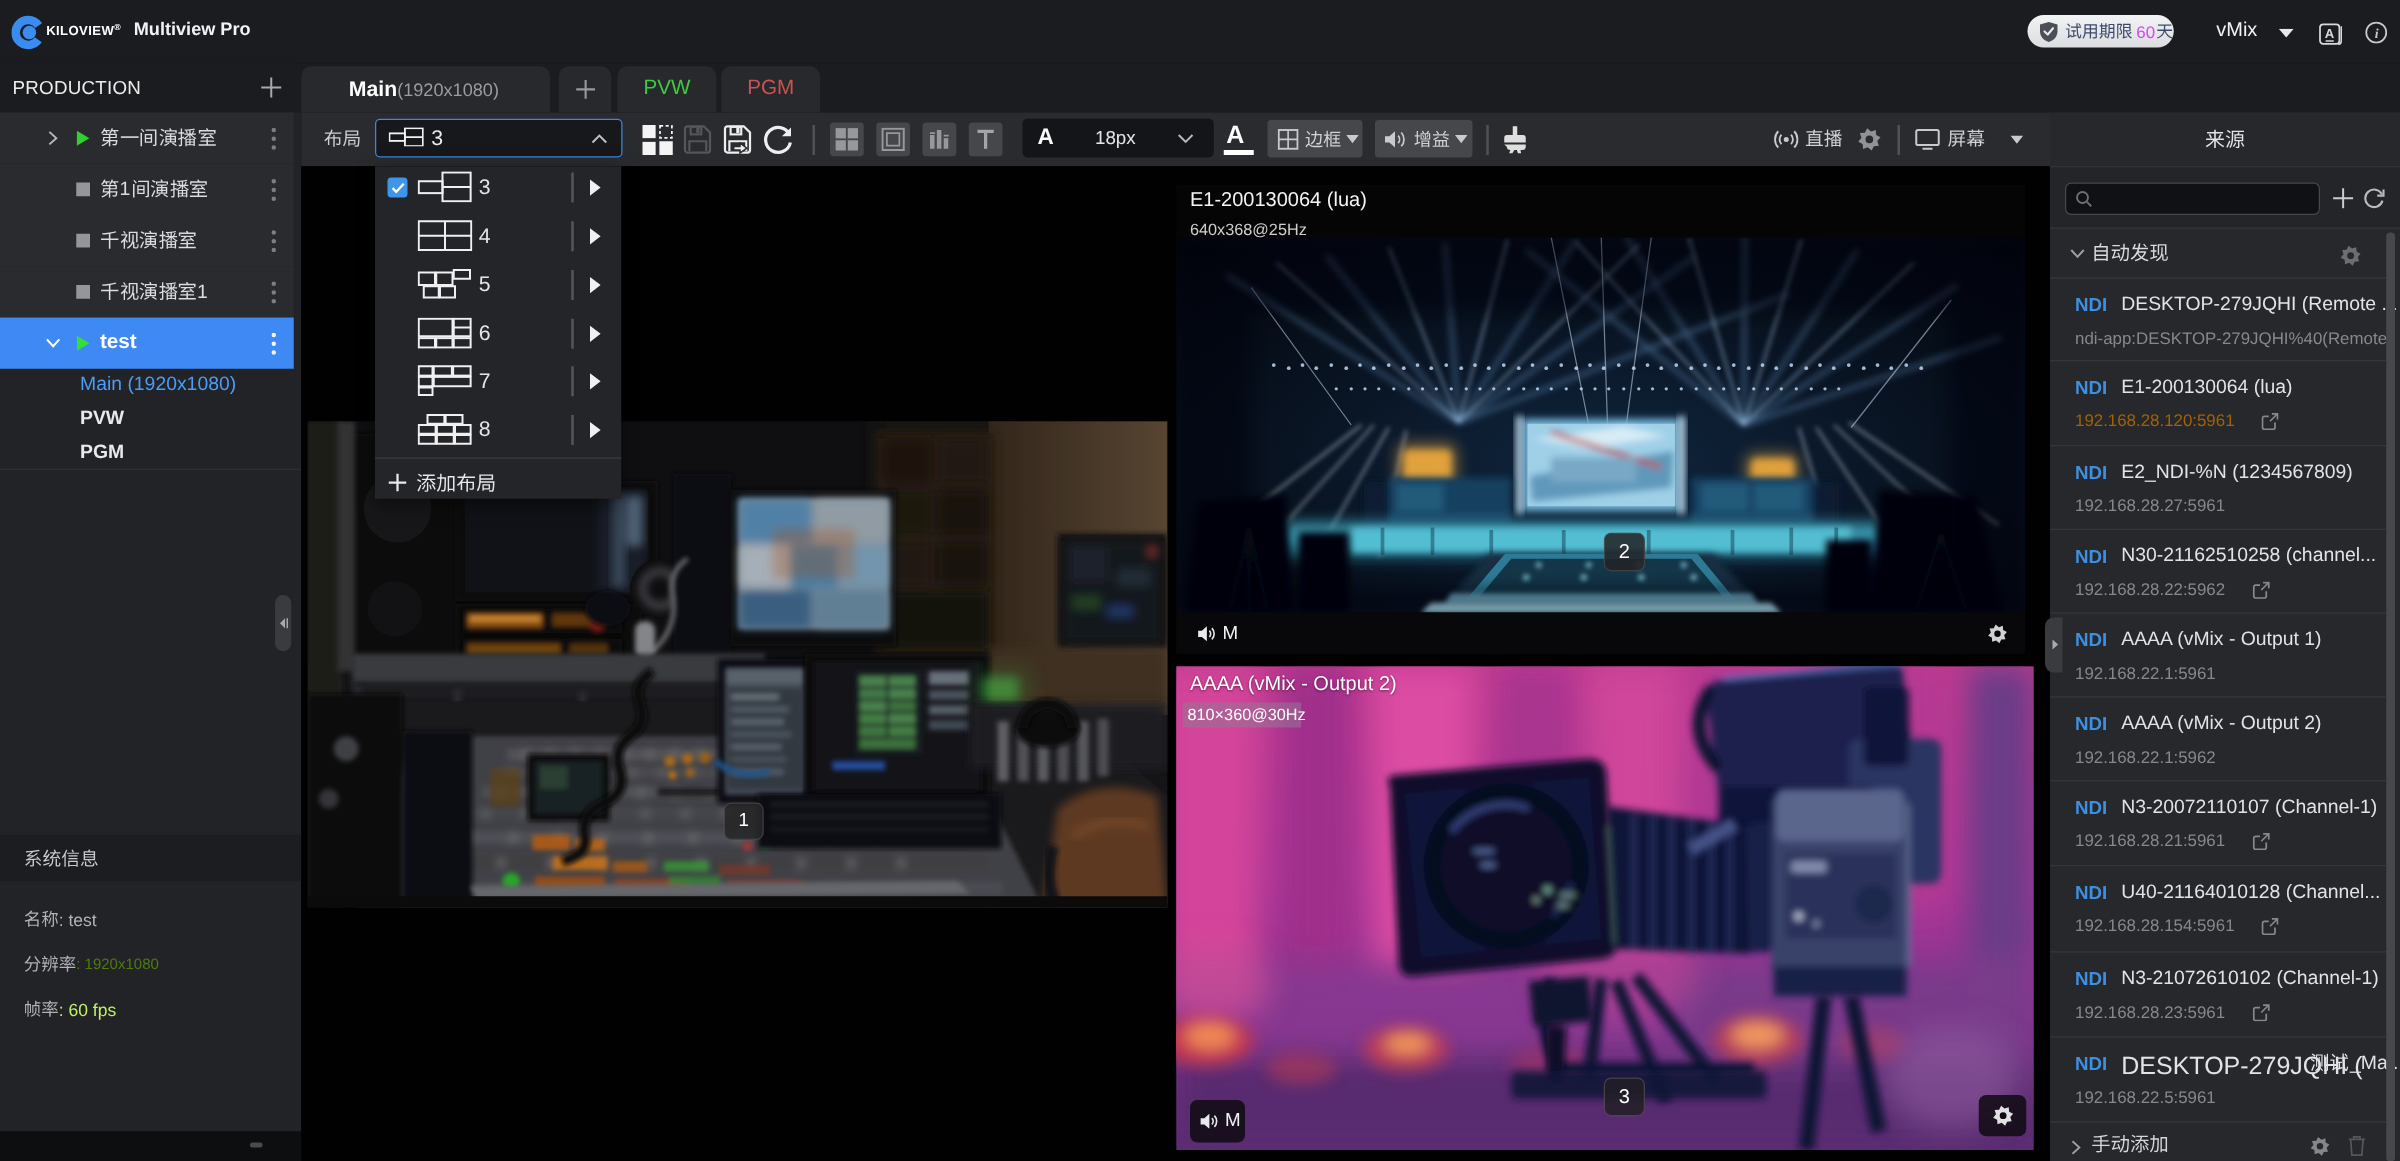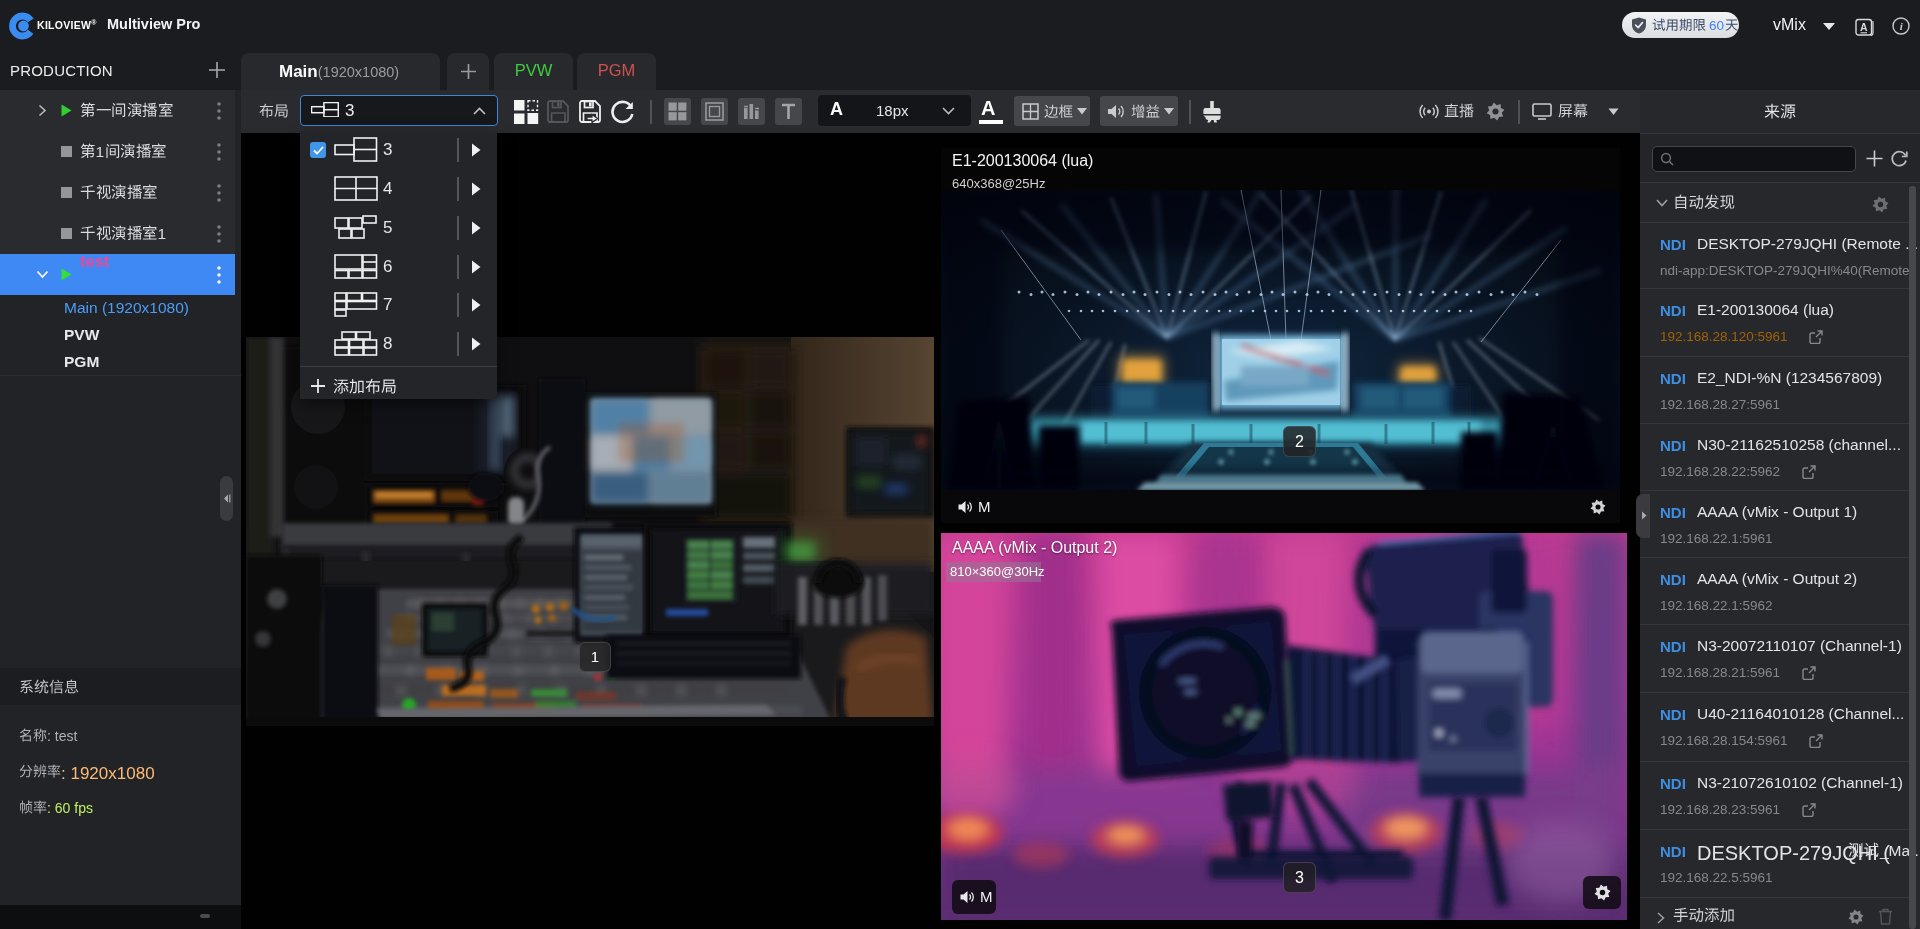--- a/index.html
+++ b/index.html
@@ -20,21 +20,21 @@
     <path d="M4.6 8.2 L7.2 10.6 L11.4 5.6" stroke="#e8e9eb" stroke-width="1.7" fill="none" stroke-linecap="round" stroke-linejoin="round"></path>
   </svg>
 <div style="position:absolute;left:1652px;top:17px;line-height:0">
     <svg width="54.0" height="16.9" style="overflow:visible" fill="#3a4a68">
       <path transform="translate(0.00,12.82) scale(0.01350,-0.01350)" d="M120 775C171 731 235 667 265 626L317 678C287 718 222 778 170 821ZM777 796C819 752 865 691 885 651L940 688C918 727 871 785 829 828ZM50 526V454H189V94C189 51 159 22 141 11C154 -4 172 -36 179 -54C194 -36 221 -18 392 97C385 112 376 141 371 161L260 89V526ZM671 835 677 632H346V560H680C698 183 745 -74 869 -77C907 -77 947 -35 967 134C953 140 921 160 907 175C901 77 889 21 871 21C809 24 770 251 754 560H959V632H751C749 697 747 765 747 835ZM360 61 381 -10C465 15 574 47 679 78L669 145L552 112V344H646V414H378V344H483V93Z"></path>
       <path transform="translate(13.50,12.82) scale(0.01350,-0.01350)" d="M153 770V407C153 266 143 89 32 -36C49 -45 79 -70 90 -85C167 0 201 115 216 227H467V-71H543V227H813V22C813 4 806 -2 786 -3C767 -4 699 -5 629 -2C639 -22 651 -55 655 -74C749 -75 807 -74 841 -62C875 -50 887 -27 887 22V770ZM227 698H467V537H227ZM813 698V537H543V698ZM227 466H467V298H223C226 336 227 373 227 407ZM813 466V298H543V466Z"></path>
       <path transform="translate(27.00,12.82) scale(0.01350,-0.01350)" d="M178 143C148 76 95 9 39 -36C57 -47 87 -68 101 -80C155 -30 213 47 249 123ZM321 112C360 65 406 -1 424 -42L486 -6C465 35 419 97 379 143ZM855 722V561H650V722ZM580 790V427C580 283 572 92 488 -41C505 -49 536 -71 548 -84C608 11 634 139 644 260H855V17C855 1 849 -3 835 -4C820 -5 769 -5 716 -3C726 -23 737 -56 740 -76C813 -76 861 -75 889 -62C918 -50 927 -27 927 16V790ZM855 494V328H648C650 363 650 396 650 427V494ZM387 828V707H205V828H137V707H52V640H137V231H38V164H531V231H457V640H531V707H457V828ZM205 640H387V551H205ZM205 491H387V393H205ZM205 332H387V231H205Z"></path>
       <path transform="translate(40.50,12.82) scale(0.01350,-0.01350)" d="M92 799V-78H159V731H304C283 664 254 576 225 505C297 425 315 356 315 301C315 270 309 242 294 231C285 226 274 223 263 222C247 221 227 222 204 223C216 204 223 175 223 157C245 156 271 156 290 159C311 161 329 167 342 177C371 198 382 240 382 294C382 357 365 429 293 513C326 593 363 691 392 773L343 802L332 799ZM811 546V422H516V546ZM811 609H516V730H811ZM439 -80C458 -67 490 -56 696 0C694 16 692 47 693 68L516 25V356H612C662 157 757 3 914 -73C925 -52 948 -23 965 -8C885 25 820 81 771 152C826 185 892 229 943 271L894 324C854 287 791 240 738 206C713 251 693 302 678 356H883V796H442V53C442 11 421 -9 406 -18C417 -33 433 -63 439 -80Z"></path>
     </svg>
   </div>
-<div class="ab" style="left:1709px;top:18px;font-size:13.5px;color:#3b82f6">60</div>
+<div class="ab" style="left:1709px;top:18px;font-size:13.5px;color:#d946ef">60</div>
 <div style="position:absolute;left:1725px;top:17px;line-height:0">
     <svg width="13.5" height="16.9" style="overflow:visible" fill="#3a4a68">
       <path transform="translate(0.00,12.82) scale(0.01350,-0.01350)" d="M66 455V379H434C398 238 300 90 42 -15C58 -30 81 -60 91 -78C346 27 455 175 501 323C582 127 715 -11 915 -77C926 -56 949 -26 966 -10C763 49 625 189 555 379H937V455H528C532 494 533 532 533 568V687H894V763H102V687H454V568C454 532 453 494 448 455Z"></path>
     </svg>
   </div>
 <div class="ab" style="left:1773px;top:16px;font-size:16px;color:#f0f1f2">vMix</div>
 <svg class="ab" style="left:1823px;top:23px" width="12" height="8" viewBox="0 0 12 8">
     <path d="M0 0 L12 0 L6 7 Z" fill="#e8e8e8"></path>
   </svg>
 <svg class="ab" style="left:1855px;top:17px" width="19" height="19" viewBox="0 0 19 19">
@@ -193,21 +193,21 @@
     <circle cx="2" cy="9" r="1.8" fill="#7d7e82"></circle>
     <circle cx="2" cy="16" r="1.8" fill="#7d7e82"></circle>
   </svg>
 <div class="ab" style="left:0;top:254px;width:235px;height:41px;background:#3e89f4"></div>
 <svg class="ab" style="left:36px;top:270px" width="13" height="9" viewBox="0 0 13 9">
     <path d="M1.5 1.5 L6.5 7 L11.5 1.5" stroke="#fff" stroke-width="1.7" fill="none"></path>
   </svg>
 <svg class="ab" style="left:61px;top:268px" width="11" height="13" viewBox="0 0 11 13">
     <path d="M0.5 0.5 L10.5 6.5 L0.5 12.5 Z" fill="#35e035"></path>
   </svg>
-<div class="ab" style="left:80px;top:252px;font-size:16.5px;font-weight:bold;color:#ec4899">test</div>
+<div class="ab" style="left:80px;top:264px;font-size:16.5px;font-weight:bold;color:#ffffff">test</div>
 <svg class="ab" style="left:217px;top:266px" width="4" height="18" viewBox="0 0 4 18">
     <circle cx="2" cy="2" r="1.8" fill="#f2f3f5"></circle>
     <circle cx="2" cy="9" r="1.8" fill="#f2f3f5"></circle>
     <circle cx="2" cy="16" r="1.8" fill="#f2f3f5"></circle>
   </svg>
 <div class="ab" style="left:64px;top:299px;font-size:15.5px;color:#4b9cf8">Main (1920x1080)</div>
 <div class="ab" style="left:64px;top:326px;font-size:15.5px;font-weight:bold;color:#e8e9eb">PVW</div>
 <div class="ab" style="left:64px;top:353px;font-size:15.5px;font-weight:bold;color:#e8e9eb">PGM</div>
 <div class="ab" style="left:0;top:375px;width:241px;height:1px;background:#2e2f33"></div>
 <div class="ab" style="left:0;top:668px;width:241px;height:37px;background:#1b1d20"></div>
@@ -226,21 +226,21 @@
     </svg>
   </div>
 <div class="ab" style="left:47px;top:728px;font-size:14px;color:#b2b3b5">: test</div>
 <div style="position:absolute;left:19px;top:763px;line-height:0">
     <svg width="42.0" height="17.5" style="overflow:visible" fill="#b2b3b5">
       <path transform="translate(0.00,13.30) scale(0.01400,-0.01400)" d="M673 822 604 794C675 646 795 483 900 393C915 413 942 441 961 456C857 534 735 687 673 822ZM324 820C266 667 164 528 44 442C62 428 95 399 108 384C135 406 161 430 187 457V388H380C357 218 302 59 65 -19C82 -35 102 -64 111 -83C366 9 432 190 459 388H731C720 138 705 40 680 14C670 4 658 2 637 2C614 2 552 2 487 8C501 -13 510 -45 512 -67C575 -71 636 -72 670 -69C704 -66 727 -59 748 -34C783 5 796 119 811 426C812 436 812 462 812 462H192C277 553 352 670 404 798Z"></path>
       <path transform="translate(14.00,13.30) scale(0.01400,-0.01400)" d="M415 636C414 537 402 408 374 331L432 313C461 398 472 530 470 630ZM523 831V459C523 277 505 101 342 -28C356 -39 378 -63 388 -77C566 64 588 256 588 459V831ZM89 616C108 563 121 492 122 447L181 460C179 505 164 575 144 627ZM655 615C674 562 688 491 690 446L749 459C746 505 731 574 709 627ZM138 814C155 782 174 742 187 707H53V643H367V707H261C247 745 223 795 200 834ZM57 260V197H174C169 119 146 28 57 -31C72 -43 93 -66 103 -81C206 -7 237 102 244 197H366V260H246V380H375V444H292C309 493 328 559 344 615L282 631C273 576 251 497 234 444H43V380H176V260ZM712 820C731 786 750 744 764 708H622V644H946V708H837C822 747 798 799 774 840ZM622 234V170H750V-80H821V170H947V234H821V377H960V440H865C884 492 906 560 924 618L860 633C849 577 826 495 806 440H610V377H750V234Z"></path>
       <path transform="translate(28.00,13.30) scale(0.01400,-0.01400)" d="M829 643C794 603 732 548 687 515L742 478C788 510 846 558 892 605ZM56 337 94 277C160 309 242 353 319 394L304 451C213 407 118 363 56 337ZM85 599C139 565 205 515 236 481L290 527C256 561 190 609 136 640ZM677 408C746 366 832 306 874 266L930 311C886 351 797 410 730 448ZM51 202V132H460V-80H540V132H950V202H540V284H460V202ZM435 828C450 805 468 776 481 750H71V681H438C408 633 374 592 361 579C346 561 331 550 317 547C324 530 334 498 338 483C353 489 375 494 490 503C442 454 399 415 379 399C345 371 319 352 297 349C305 330 315 297 318 284C339 293 374 298 636 324C648 304 658 286 664 270L724 297C703 343 652 415 607 466L551 443C568 424 585 401 600 379L423 364C511 434 599 522 679 615L618 650C597 622 573 594 550 567L421 560C454 595 487 637 516 681H941V750H569C555 779 531 818 508 847Z"></path>
     </svg>
   </div>
-<div class="ab" style="left:61px;top:764px;font-size:17px;color:#fdba74">: 1920x1080</div>
+<div class="ab" style="left:61px;top:764px;font-size:12px;color:#4d7c0f">: 1920x1080</div>
 <div style="position:absolute;left:19px;top:799px;line-height:0">
     <svg width="28.0" height="17.5" style="overflow:visible" fill="#b2b3b5">
       <path transform="translate(0.00,13.30) scale(0.01400,-0.01400)" d="M704 59C777 20 869 -40 914 -82L956 -28C910 13 816 69 743 106ZM656 457V278C656 179 632 55 391 -21C405 -36 426 -63 435 -80C686 12 727 153 727 278V457ZM486 594V124H551V528H828V126H896V594H722V682H947V750H722V838H649V594ZM76 650V126H135V582H212V-80H276V582H356V210C356 202 354 200 348 199C340 199 321 199 297 200C307 182 316 152 318 133C353 133 376 135 393 147C411 159 415 180 415 208V650H276V839H212V650Z"></path>
       <path transform="translate(14.00,13.30) scale(0.01400,-0.01400)" d="M829 643C794 603 732 548 687 515L742 478C788 510 846 558 892 605ZM56 337 94 277C160 309 242 353 319 394L304 451C213 407 118 363 56 337ZM85 599C139 565 205 515 236 481L290 527C256 561 190 609 136 640ZM677 408C746 366 832 306 874 266L930 311C886 351 797 410 730 448ZM51 202V132H460V-80H540V132H950V202H540V284H460V202ZM435 828C450 805 468 776 481 750H71V681H438C408 633 374 592 361 579C346 561 331 550 317 547C324 530 334 498 338 483C353 489 375 494 490 503C442 454 399 415 379 399C345 371 319 352 297 349C305 330 315 297 318 284C339 293 374 298 636 324C648 304 658 286 664 270L724 297C703 343 652 415 607 466L551 443C568 424 585 401 600 379L423 364C511 434 599 522 679 615L618 650C597 622 573 594 550 567L421 560C454 595 487 637 516 681H941V750H569C555 779 531 818 508 847Z"></path>
     </svg>
   </div>
 <div class="ab" style="left:47px;top:800px;font-size:14px;color:#bef264">: 60 fps</div>
 <div class="ab" style="left:0;top:905px;width:241px;height:24px;background:#0d0e10"></div>
 <div class="ab" style="left:200px;top:914px;width:10px;height:4px;border-radius:2px;background:#4a4b4f"></div>
 <div class="ab" style="left:220px;top:476px;width:13px;height:45px;background:#3a3b3f;border-radius:7px"></div>

